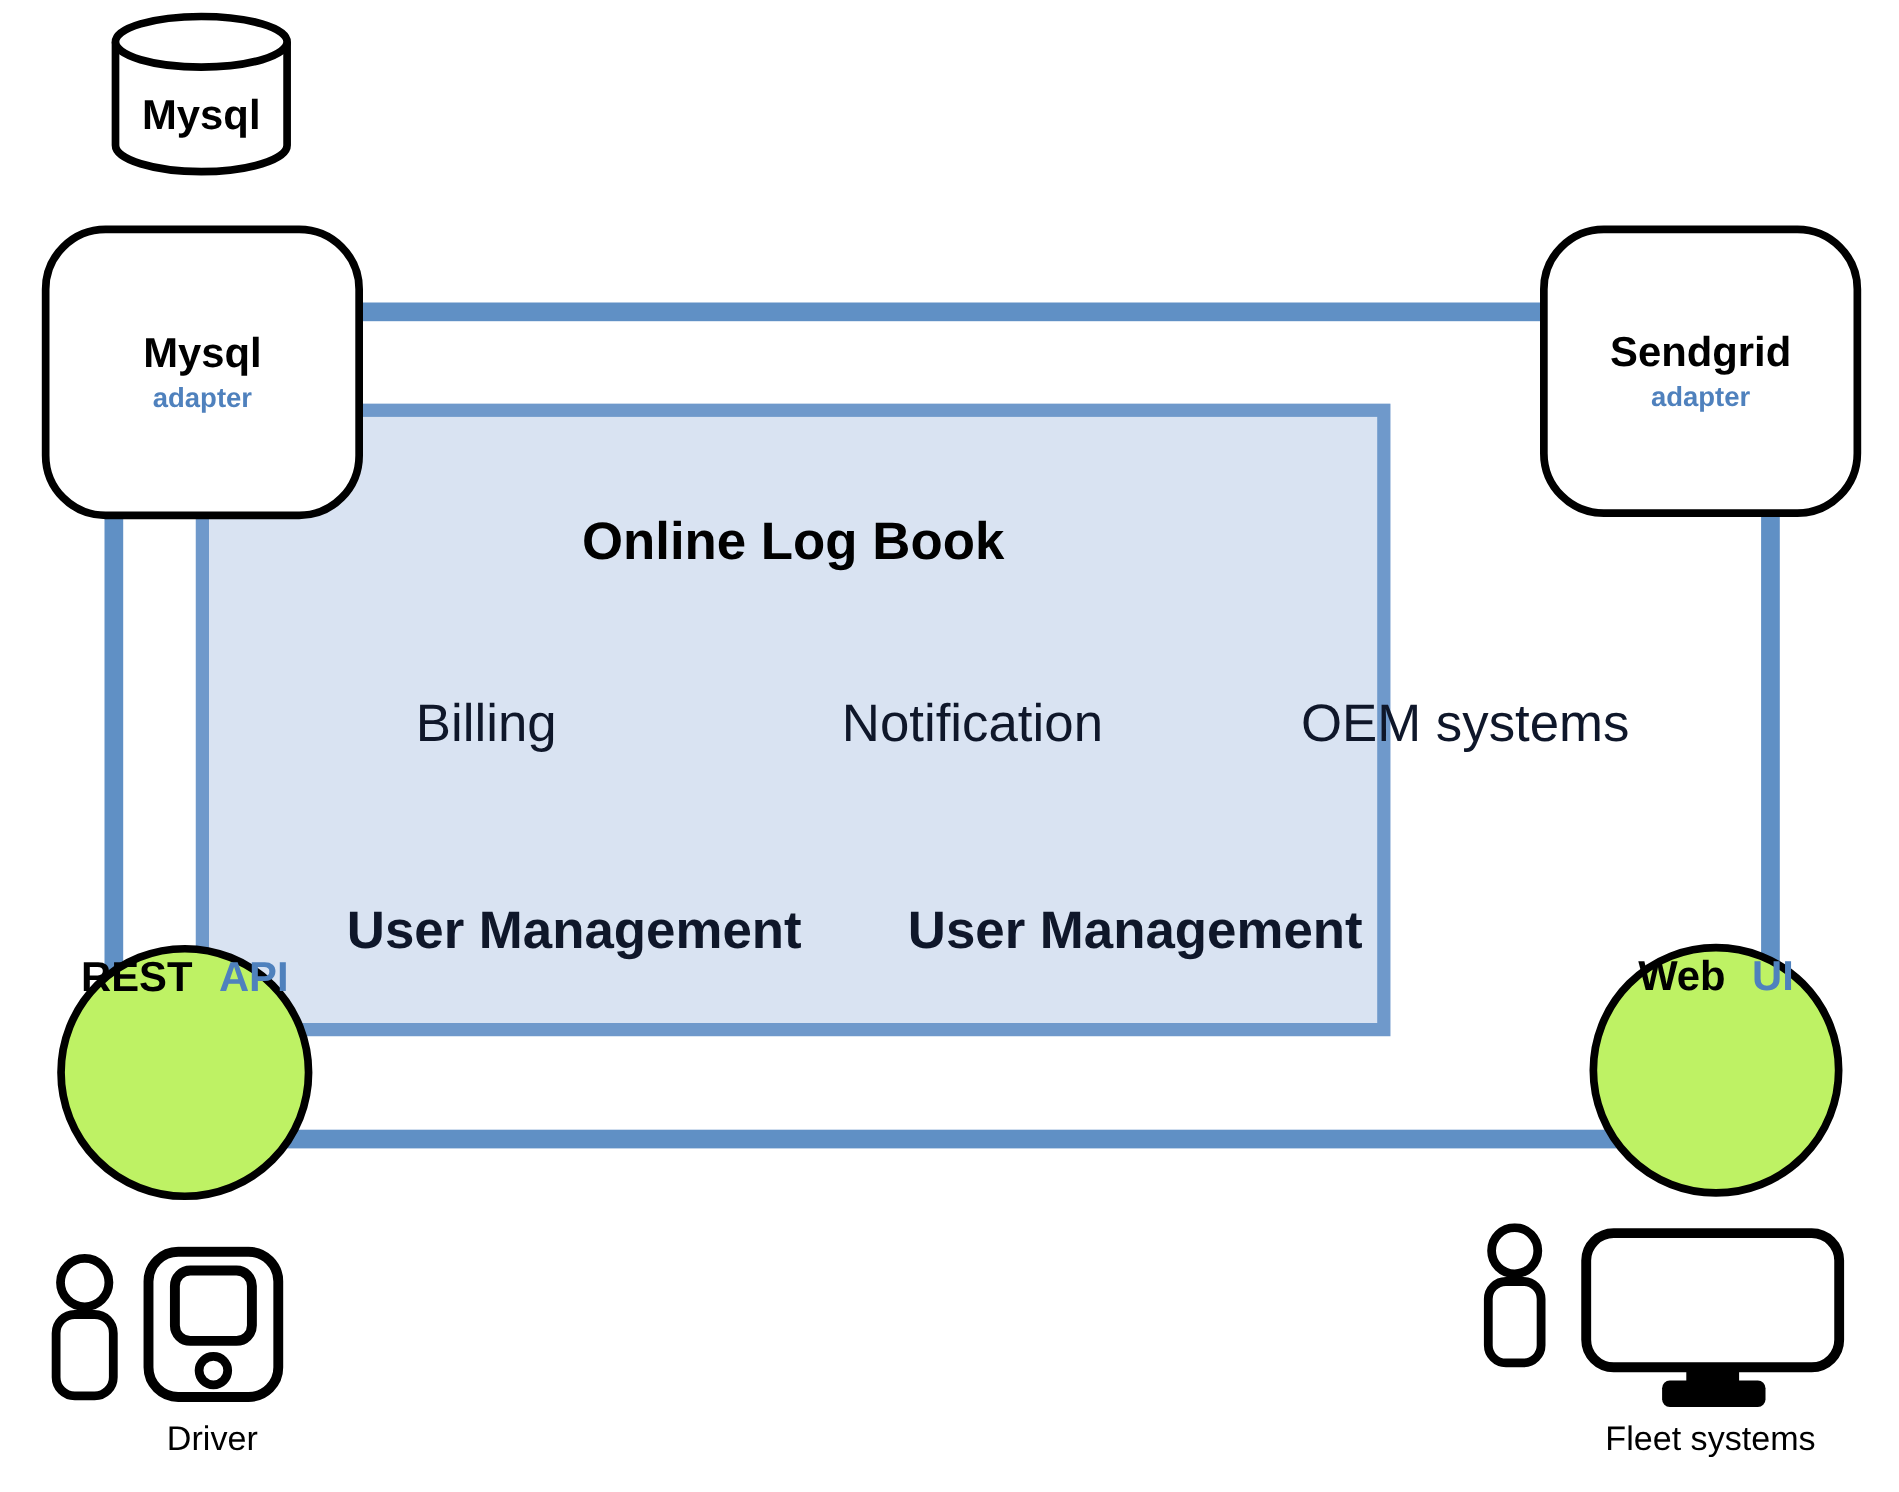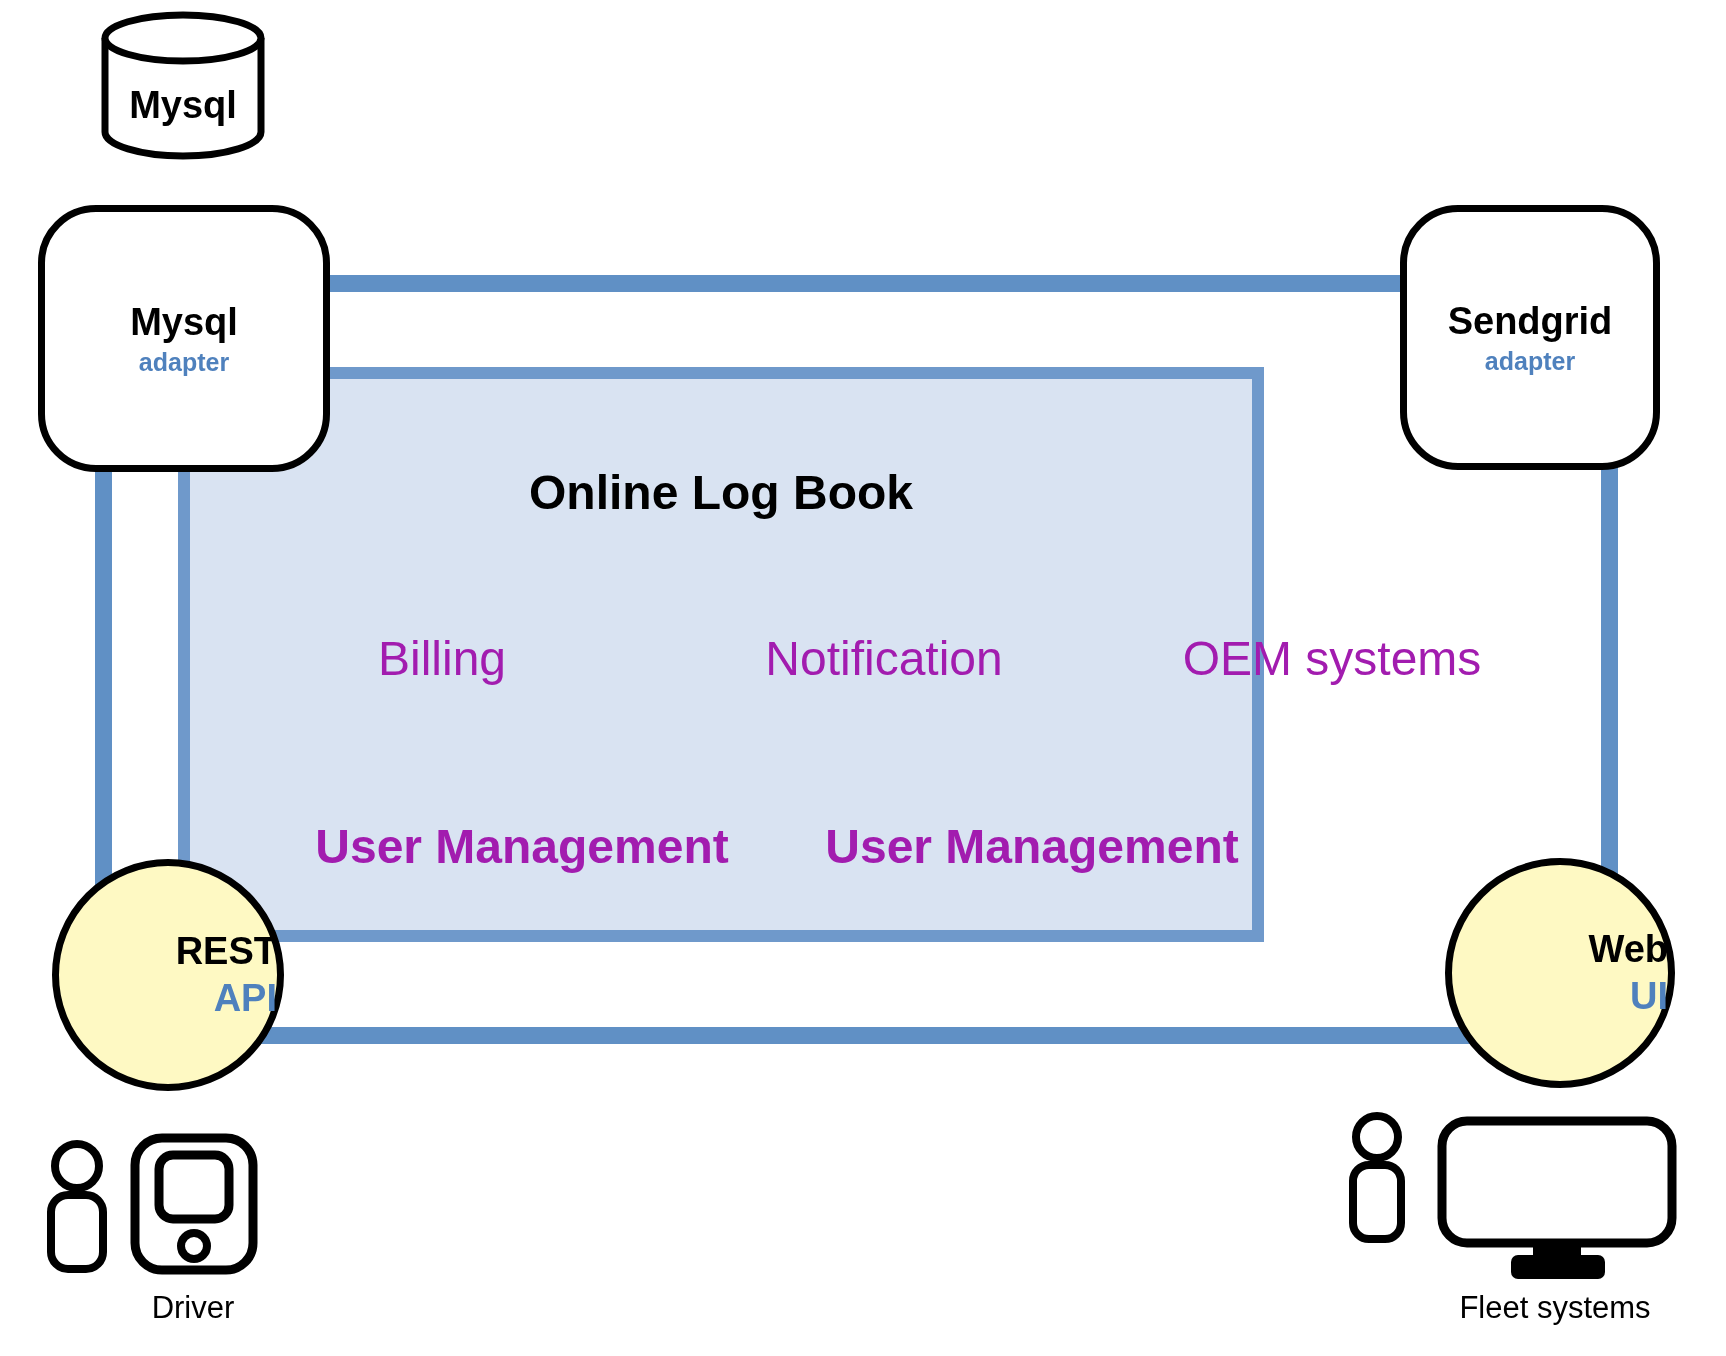--- a/index.html
+++ b/index.html
@@ -13,36 +13,36 @@
   .system-box{
     position:absolute;left:178px;top:367px;width:1086px;height:575px;
     box-sizing:border-box;border:12px solid #6f99cb;background:#d9e3f2;z-index:2;
   }
   .system-title{
     position:absolute;left:0;right:0;top:86px;text-align:center;
     font-size:48px;font-weight:bold;color:#000;
   }
   .svc-item,.mod-item{
     position:absolute;transform:translateX(-50%);white-space:nowrap;
-    font-size:48px;color:#a21caf;
+    font-size:48px;color:#0f172a;
   }
   .svc-item{top:252px;font-weight:normal;}
   .mod-item{top:440px;font-weight:bold;}
   
   .adapter-node{
     position:absolute;box-sizing:border-box;background:#fff;border:7px solid #000;
     border-radius:58px;display:flex;flex-direction:column;align-items:center;
     justify-content:center;z-index:3;line-height:1.25;
   }
   .adapter-node .l1{font-size:38px;font-weight:bold;color:#000;}
   .adapter-node .l2{font-size:25px;font-weight:bold;color:#4f81bd;}
   
   .circle-node{
-    position:absolute;box-sizing:border-box;background:#fef9c3;border:7px solid #000;
-    border-radius:50%;display:flex;flex-direction:column;align-items:flex-end;
+    position:absolute;box-sizing:border-box;background:#bef264;border:7px solid #000;
+    border-radius:50%;display:flex;flex-direction:row;align-items:flex-start;
     justify-content:center;z-index:3;line-height:1.25;
   }
   .circle-node .l1{font-size:38px;font-weight:bold;color:#000;}
   .circle-node .l2{font-size:38px;font-weight:bold;color:#4f81bd;margin-left:24px;}
   
   .db-node{position:absolute;left:97px;top:8px;width:172px;height:156px;z-index:3;}
   .db-node svg{position:absolute;left:0;top:0;}
   .db-label{
     position:absolute;left:0;right:0;top:76px;text-align:center;
     font-size:38px;font-weight:bold;color:#000;
@@ -81,21 +81,21 @@
       <ellipse cx="86" cy="30" rx="78" ry="23" fill="#ffffff" stroke="#000000" stroke-width="7"></ellipse>
     </svg>
     <div class="db-label">Mysql</div>
   </div>
 
   <div class="adapter-node" style="left:38px;top:205px;width:292px;height:267px;">
     <div class="l1">Mysql</div>
     <div class="l2">adapter</div>
   </div>
 
-  <div class="adapter-node" style="left:1400px;top:205px;width:260px;height:265px;">
+  <div class="adapter-node" style="left:1400px;top:205px;width:292px;height:265px;">
     <div class="l1">Sendgrid</div>
     <div class="l2">adapter</div>
   </div>
 
   <div class="circle-node" style="left:52px;top:859px;width:232px;height:232px;">
     <div class="l1">REST</div>
     <div class="l2">API</div>
   </div>
 
   <div class="circle-node" style="left:1445px;top:858px;width:230px;height:230px;">

